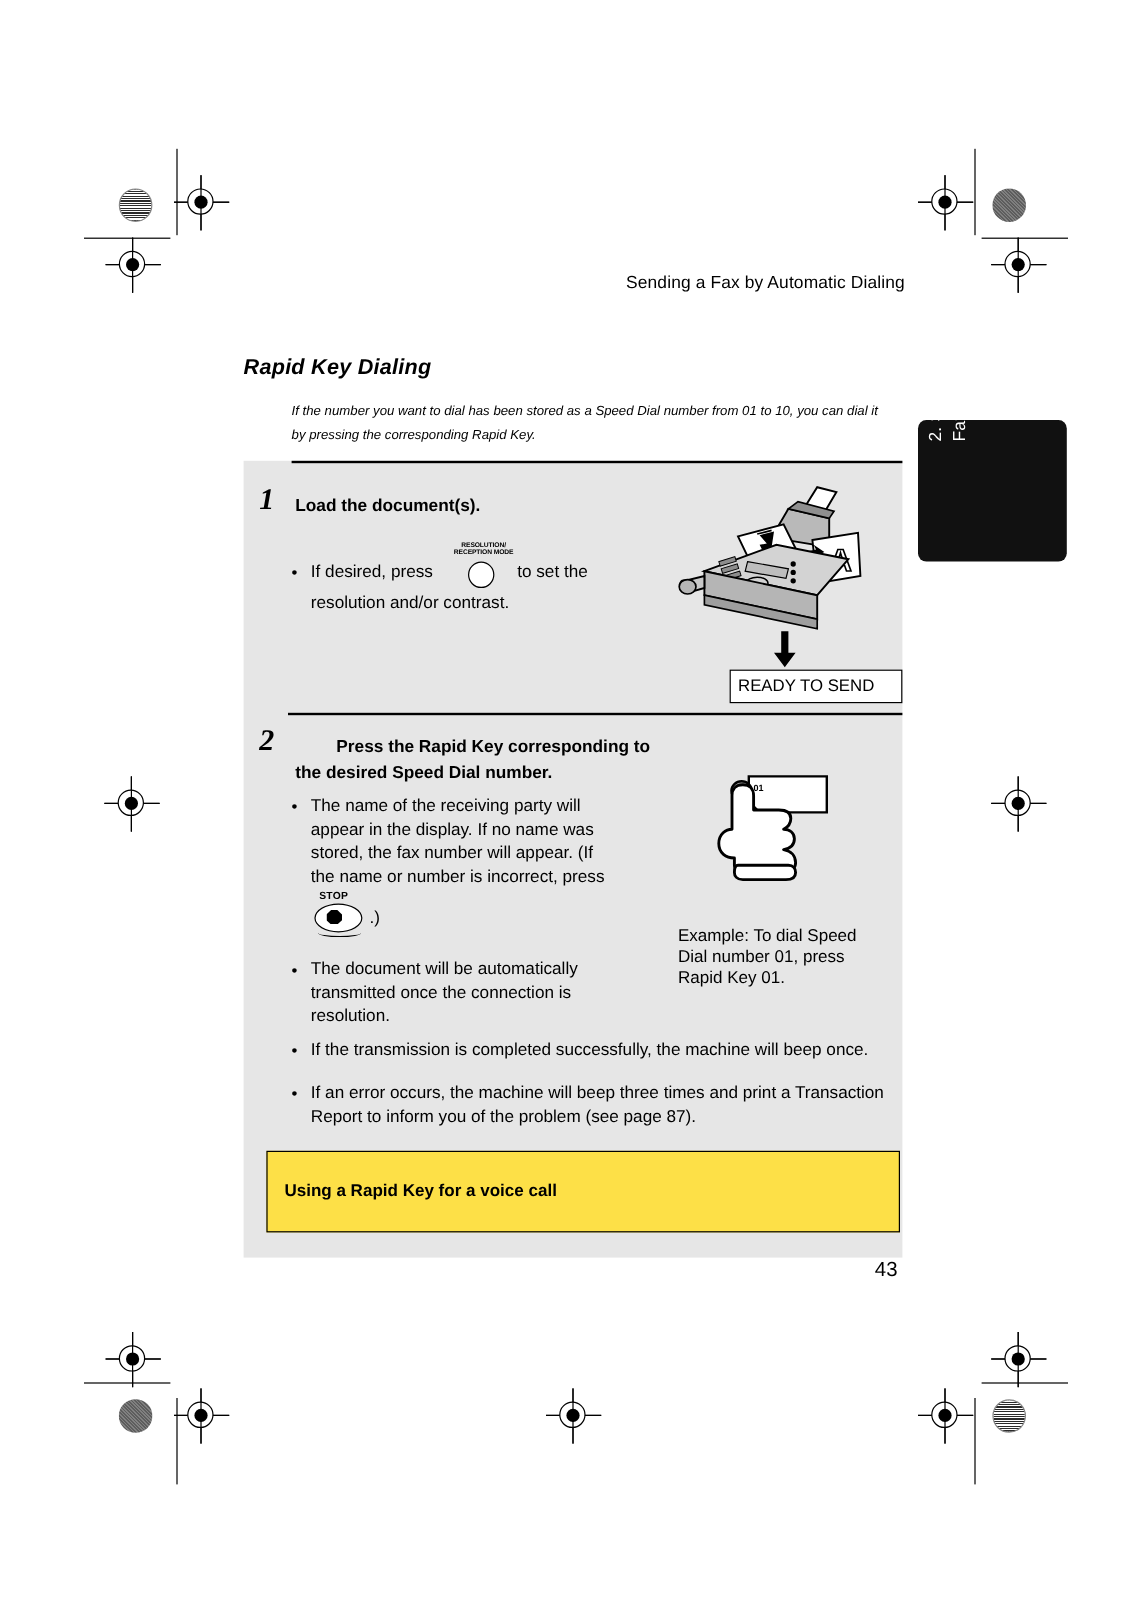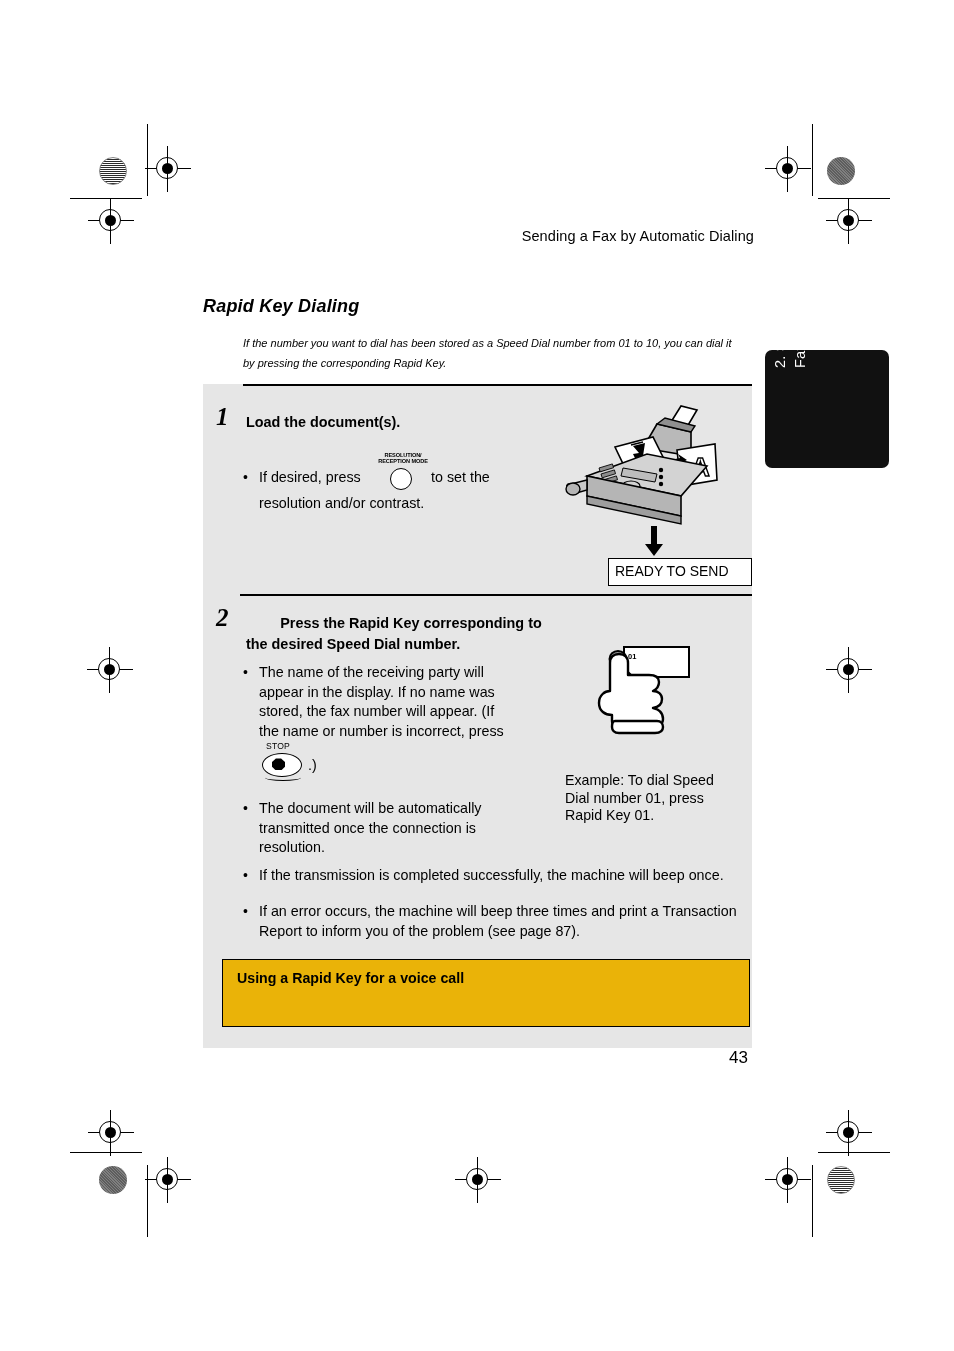--- a/index.html
+++ b/index.html
@@ -205,21 +205,21 @@
   
   .stop-key {
     position: absolute;
     left: 262px; top: 741px;
     width: 48px; height: 42px;
   }
   .stop-key .slabel {
     position: absolute;
     left: 4px; top: 0;
     font-size: 8.6px;
-    font-weight: normal;
+    font-weight: bold;
     letter-spacing: 0.2px;
   }
   .stop-key .soval {
     position: absolute;
     left: 0px; top: 12px;
     width: 40px; height: 24px;
     border: 1.7px solid #000;
     border-radius: 50%;
     background: #fff;
     box-sizing: border-box;
@@ -276,24 +276,24 @@
     font-size: 14.2px;
     line-height: 17.5px;
     margin-top: 45px;
   }
 
   
   .note-box {
     position: absolute;
     left: 222px; top: 959px;
     width: 528px; height: 68px;
-    background: #eab308;
+    background: #fde047;
     border: 1.6px solid #000;
     box-sizing: border-box;
-    padding: 9px 12px 0 14px;
+    padding: 24px 12px 0 14px;
   }
   .note-box .nhead {
     font-size: 14.2px;
     font-weight: bold;
     line-height: 19px;
   }
   .note-box .nbody {
     font-size: 14.2px;
     line-height: 19px;
   }

